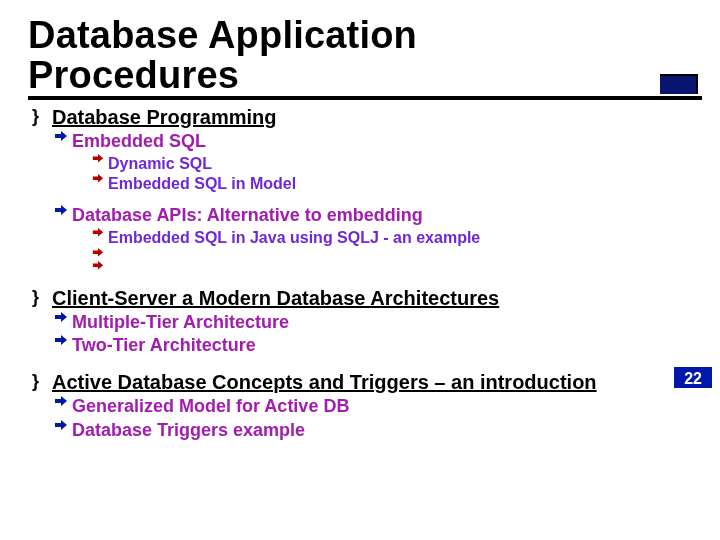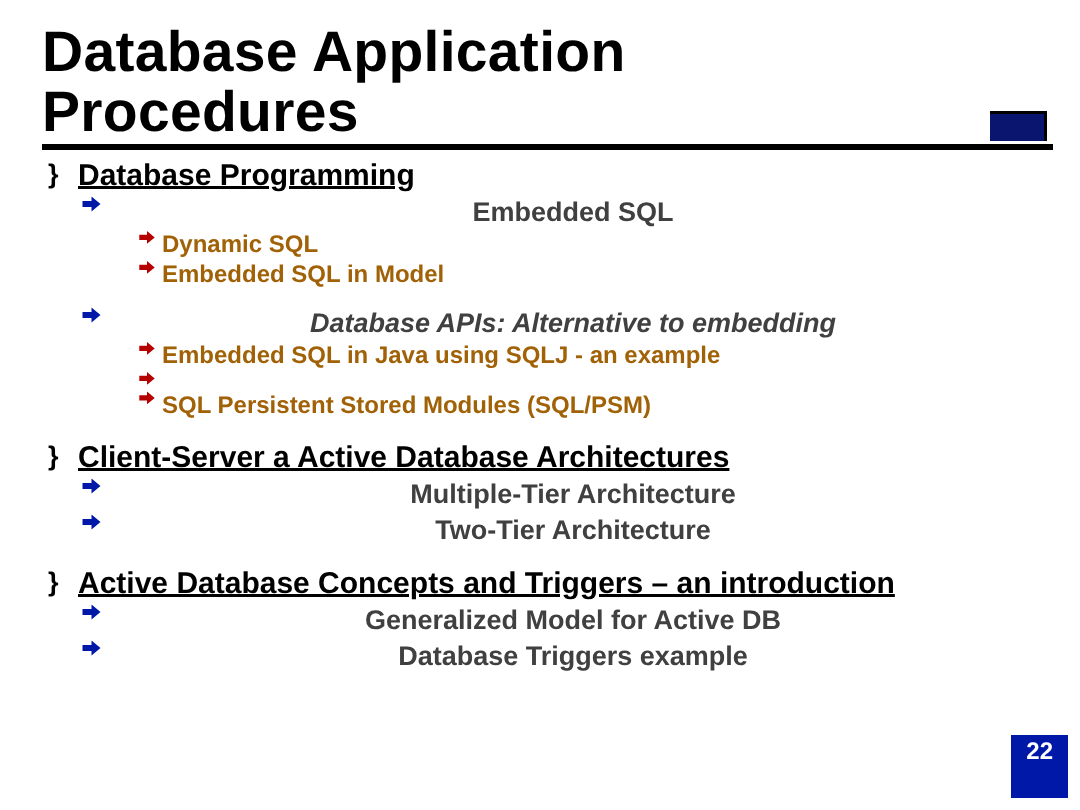--- a/index.html
+++ b/index.html
@@ -1,34 +1,34 @@
 <!DOCTYPE html>
 <html><head>
 <meta charset="utf-8">
 <style>
   * { margin: 0; padding: 0; box-sizing: border-box; }
   html, body { width: 720px; height: 540px; overflow: hidden; background: #fff; font-family: Arial, Helvetica, sans-serif; }
-  .slide { position: relative; width: 720px; height: 540px; padding: 0; }
+  .slide { position: relative; width: 720px; height: 396px; padding: 0; }
   .underline-bar { position: absolute; left: 28px; right: 18px; top: 96px; height: 4px; background: #000; }
   .accent-box { position: absolute; right: 22px; top: 74px; width: 38px; height: 20px; background: #0a1570; border-top: 2px solid #000; border-right: 2px solid #000; }
   .title { position: absolute; left: 28px; top: 16px; font-size: 38px; font-weight: bold; color: #000; line-height: 1.05; letter-spacing: 0.2px; }
   .body { position: absolute; left: 32px; top: 100px; right: 28px; }
   .sec { margin-top: 6px; }
   .sec + .sec { margin-top: 14px; }
   .lvl1 { display: flex; align-items: flex-start; font-size: 20px; font-weight: bold; color: #000; line-height: 1.15; }
   .lvl1 .bullet { width: 20px; font-size: 18px; color: #000; flex-shrink: 0; line-height: 1.2; }
   .lvl1 .text { flex: 1; text-decoration: underline; }
-  .lvl2 { display: flex; align-items: flex-start; font-size: 18px; font-weight: bold; color: #404040; line-height: 1.2; padding-left: 22px; margin-top: 2px; text-align: center; }
+  .lvl2 { display: flex; align-items: flex-start; font-size: 18px; font-weight: bold; color: #a21caf; line-height: 1.2; padding-left: 22px; margin-top: 2px; }
   .lvl2 .arrow { color: #0018a8; font-size: 16px; width: 18px; flex-shrink: 0; }
   .lvl2 .text { flex: 1; }
-  .lvl3 { display: flex; align-items: flex-start; font-size: 16px; font-weight: bold; color: #a16207; line-height: 1.2; padding-left: 60px; margin-top: 1px; }
+  .lvl3 { display: flex; align-items: flex-start; font-size: 16px; font-weight: bold; color: #6d28d9; line-height: 1.2; padding-left: 60px; margin-top: 1px; }
   .lvl3 .arrow { color: #b60000; font-size: 14px; width: 16px; flex-shrink: 0; }
   .lvl3 .text { flex: 1; }
-  .group2 { margin-top: 2px; font-style: italic; }
-  .pagenum-box { position: absolute; right: 8px; bottom: 8px; background: #0018a8; color: #fff; font-size: 16px; font-weight: bold; padding: 3px 10px 21px 10px; }
+  .group2 { margin-top: 2px; }
+  .pagenum-box { position: absolute; right: 8px; bottom: 8px; background: #0018a8; color: #fff; font-size: 16px; font-weight: bold; padding: 3px 10px 0 10px; }
   .arrow svg { display: block; }
 </style>
 </head>
 <body>
 
 <div class="slide">
   <div class="accent-box"></div>
   <div class="underline-bar"></div>
 
   <div class="title">
@@ -91,28 +91,27 @@
               <path d="M1 3 H7 V0 L13 5 L7 10 V7 H1 Z" fill="#b60000"></path>
             </svg>
           </span>
       </div>
       <div class="lvl3">
         <span class="arrow">
             <svg width="12" height="12" viewBox="0 0 14 14">
               <path d="M1 3 H7 V0 L13 5 L7 10 V7 H1 Z" fill="#b60000"></path>
             </svg>
           </span>
-        <span class="text">SQL Persistent Stored Modules (SQL/PSM)</span>
       </div>
     </div>
 
     <div class="sec">
       <div class="lvl1">
         <span class="bullet">}</span>
-        <span class="text">Client-Server a Active Database Architectures</span>
+        <span class="text">Client-Server a Modern Database Architectures</span>
       </div>
       <div class="lvl2">
         <span class="arrow">
             <svg width="14" height="14" viewBox="0 0 14 14">
               <path d="M1 3 H7 V0 L13 5 L7 10 V7 H1 Z" fill="#0018a8"></path>
             </svg>
           </span>
         <span class="text">Multiple-Tier Architecture</span>
       </div>
       <div class="lvl2">

